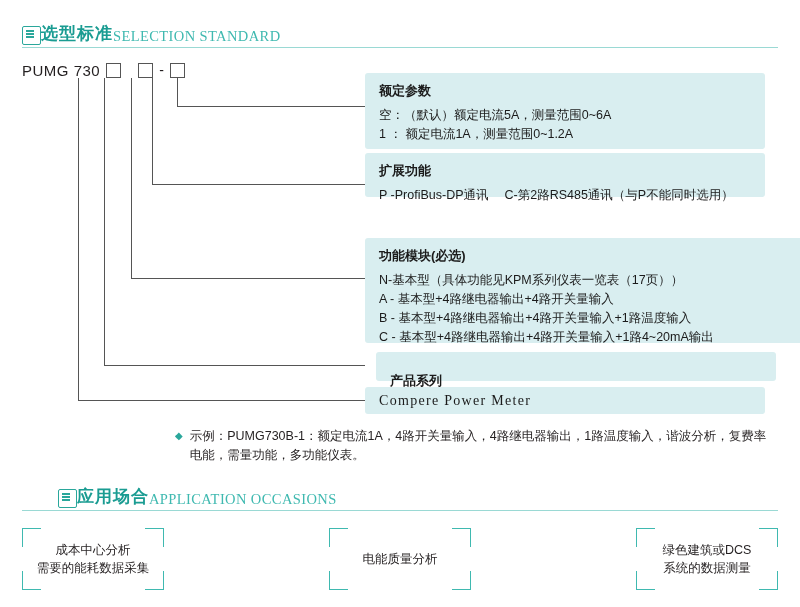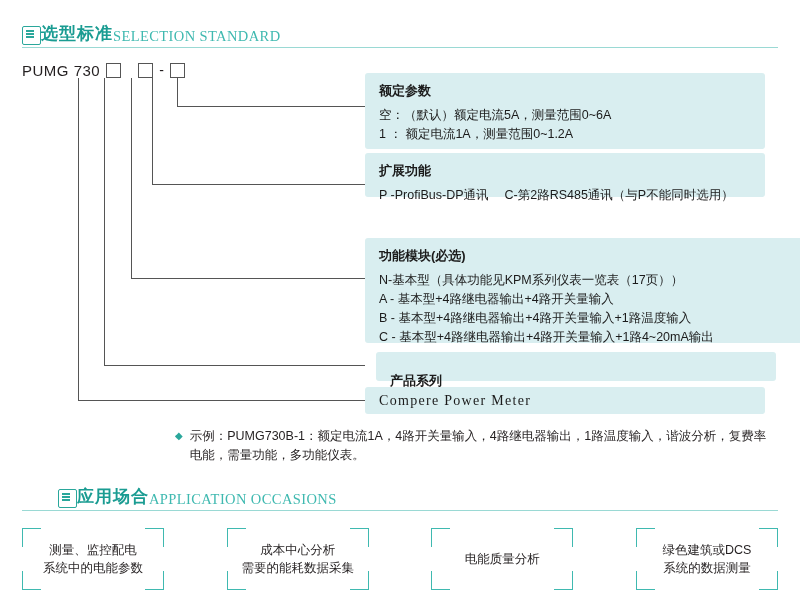--- a/index.html
+++ b/index.html
@@ -250,30 +250,20 @@
 </div>
 
 <div class="section-header" style="left:22px; top:485px;margin-left:36px;">
   <span class="sec-icon"></span>
   <span class="sec-cn">应用场合</span>
   <span class="sec-en">APPLICATION OCCASIONS</span>
 </div>
 <div class="rule" style="left:22px; top:510px; width:756px;"></div>
 
 <div class="cards">
-  <div class="card">
-    <span class="corner c-tl"></span>
-    <span class="corner c-tr"></span>
-    <span class="corner c-bl"></span>
-    <span class="corner c-br"></span>
-    <span class="card-text">
-      <span>测量、监控配电</span><br>
-      <span>系统中的电能参数</span>
-    </span>
-  </div>
   <div class="card">
     <span class="corner c-tl"></span>
     <span class="corner c-tr"></span>
     <span class="corner c-bl"></span>
     <span class="corner c-br"></span>
     <span class="card-text">
       <span>成本中心分析</span><br>
       <span>需要的能耗数据采集</span>
     </span>
   </div>

